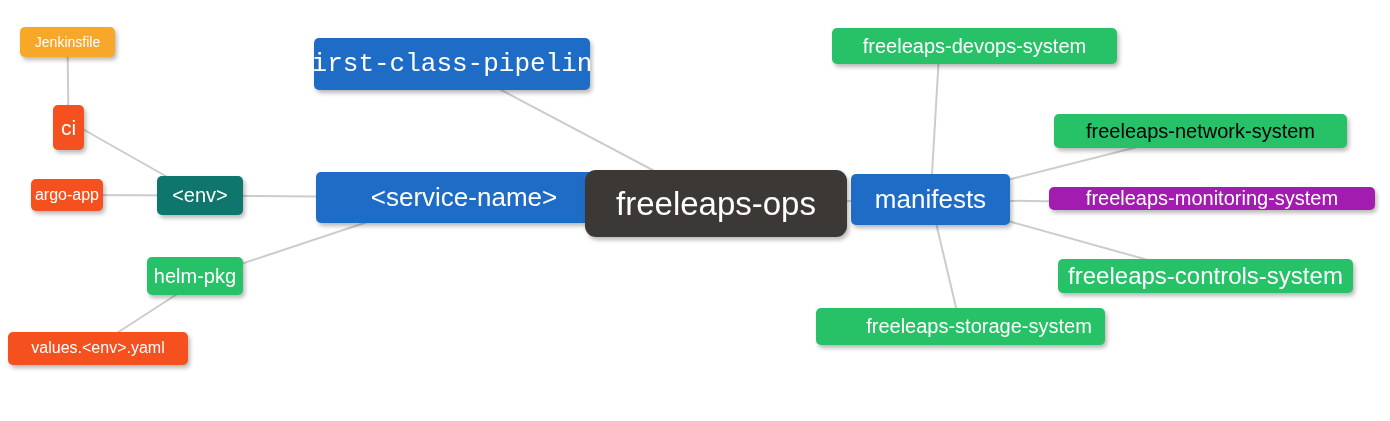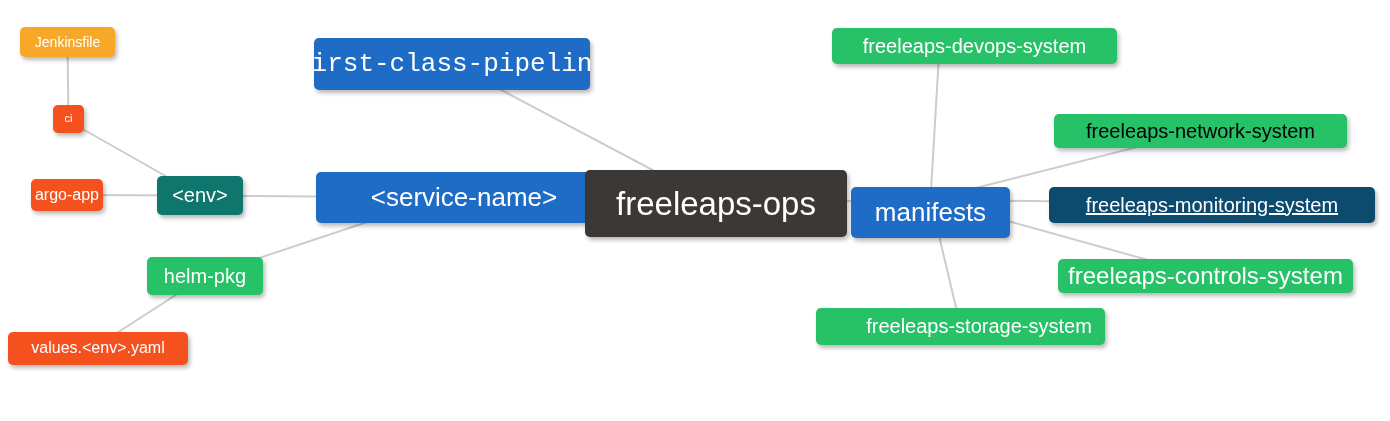--- a/index.html
+++ b/index.html
@@ -57,54 +57,54 @@
       <line x1="930.5" y1="199.5" x2="939.5" y2="46" stroke="#cccccc" stroke-width="2"></line>
       <line x1="930.5" y1="199.5" x2="1200.5" y2="131" stroke="#cccccc" stroke-width="2"></line>
       <line x1="930.5" y1="199.5" x2="1212" y2="204" stroke="#cccccc" stroke-width="2"></line>
       <line x1="930.5" y1="199.5" x2="1205.5" y2="276" stroke="#cccccc" stroke-width="2"></line>
       <line x1="930.5" y1="199.5" x2="960.5" y2="326.5" stroke="#cccccc" stroke-width="2"></line>
     </svg>
   <div id="node-layer">
       <div class="node" style="left: 20px; top: 27px; width: 95px; height: 30px; background: rgb(248, 168, 41); font-size: 14px; color: rgb(255, 255, 255);">
         <span>Jenkinsfile</span>
       </div>
-      <div class="node" style="left: 53px; top: 105px; width: 31px; height: 28px; background: rgb(244, 81, 30); font-size: 11px; color: rgb(255, 255, 255);">
+      <div class="node" style="left: 53px; top: 105px; width: 31px; height: 45px; background: rgb(244, 81, 30); font-size: 21px; color: rgb(255, 255, 255);">
         <span>ci</span>
       </div>
       <div class="node" style="left: 31px; top: 179px; width: 72px; height: 32px; background: rgb(244, 81, 30); font-size: 16px; color: rgb(255, 255, 255);">
         <span>argo-app</span>
       </div>
       <div class="node" style="left: 157px; top: 176px; width: 86px; height: 39px; background: #0f766e; font-size: 20px; color: rgb(255, 255, 255);">
         <span>&lt;env&gt;</span>
       </div>
-      <div class="node" style="left: 147px; top: 257px; width: 116px; height: 38px; background: rgb(39, 194, 104); font-size: 20px; color: rgb(255, 255, 255);">
+      <div class="node" style="left: 147px; top: 257px; width: 96px; height: 38px; background: rgb(39, 194, 104); font-size: 20px; color: rgb(255, 255, 255);">
         <span>helm-pkg</span>
       </div>
       <div class="node" style="left: 8px; top: 332px; width: 180px; height: 33px; background: rgb(244, 81, 30); font-size: 16px; color: rgb(255, 255, 255);">
         <span>values.&lt;env&gt;.yaml</span>
       </div>
       <div class="node" style="left: 314px; top: 38px; width: 276px; height: 52px; background: rgb(30, 108, 197); font-size: 26px; color: rgb(255, 255, 255); font-family: Liberation Mono, monospace;">
         <span>first-class-pipeline</span>
       </div>
       <div class="node" style="left: 316px; top: 172px; width: 296px; height: 51px; background: rgb(30, 108, 197); font-size: 26px; color: rgb(255, 255, 255);">
         <span>&lt;service-name&gt;</span>
       </div>
-      <div class="node" style="left: 585px; top: 170px; width: 262px; height: 67px; background: rgb(59, 56, 54); font-size: 33px; color: rgb(255, 255, 255);">
+      <div class="node" style="left: 585px; top: 170px; width: 262px; height: 67px; background: rgb(59, 56, 54); font-size: 33px; color: rgb(255, 255, 255); border-radius: 11px;">
         <span>freeleaps-ops</span>
       </div>
-      <div class="node" style="left: 851px; top: 174px; width: 159px; height: 51px; background: rgb(30, 108, 197); font-size: 26px; color: rgb(255, 255, 255); margin-top: 13px;">
+      <div class="node" style="left: 851px; top: 174px; width: 159px; height: 51px; background: rgb(30, 108, 197); font-size: 26px; color: rgb(255, 255, 255);">
         <span>manifests</span>
       </div>
       <div class="node" style="left: 797px; top: 28px; width: 285px; height: 36px; background: rgb(39, 194, 104); font-size: 20px; color: rgb(255, 255, 255); margin-left: 35px;">
         <span>freeleaps-devops-system</span>
       </div>
       <div class="node" style="left: 1054px; top: 114px; width: 293px; height: 34px; background: rgb(39, 194, 104); font-size: 20px; color: #000000;">
         <span>freeleaps-network-system</span>
       </div>
-      <div class="node" style="left: 1049px; top: 187px; width: 326px; height: 36px; background: #0c4a6e; font-size: 20px; color: rgb(255, 255, 255); text-decoration: underline;">
+      <div class="node" style="left: 1049px; top: 187px; width: 326px; height: 23px; background: #a21caf; font-size: 20px; color: rgb(255, 255, 255);">
         <span>freeleaps-monitoring-system</span>
       </div>
       <div class="node" style="left: 1058px; top: 259px; width: 295px; height: 34px; background: rgb(39, 194, 104); font-size: 24px; color: rgb(255, 255, 255);">
         <span>freeleaps-controls-system</span>
       </div>
       <div class="node" style="left: 816px; top: 308px; width: 289px; height: 37px; background: rgb(39, 194, 104); font-size: 20px; color: rgb(255, 255, 255); padding-left: 37px;">
         <span>freeleaps-storage-system</span>
       </div>
     </div>
 </div>

